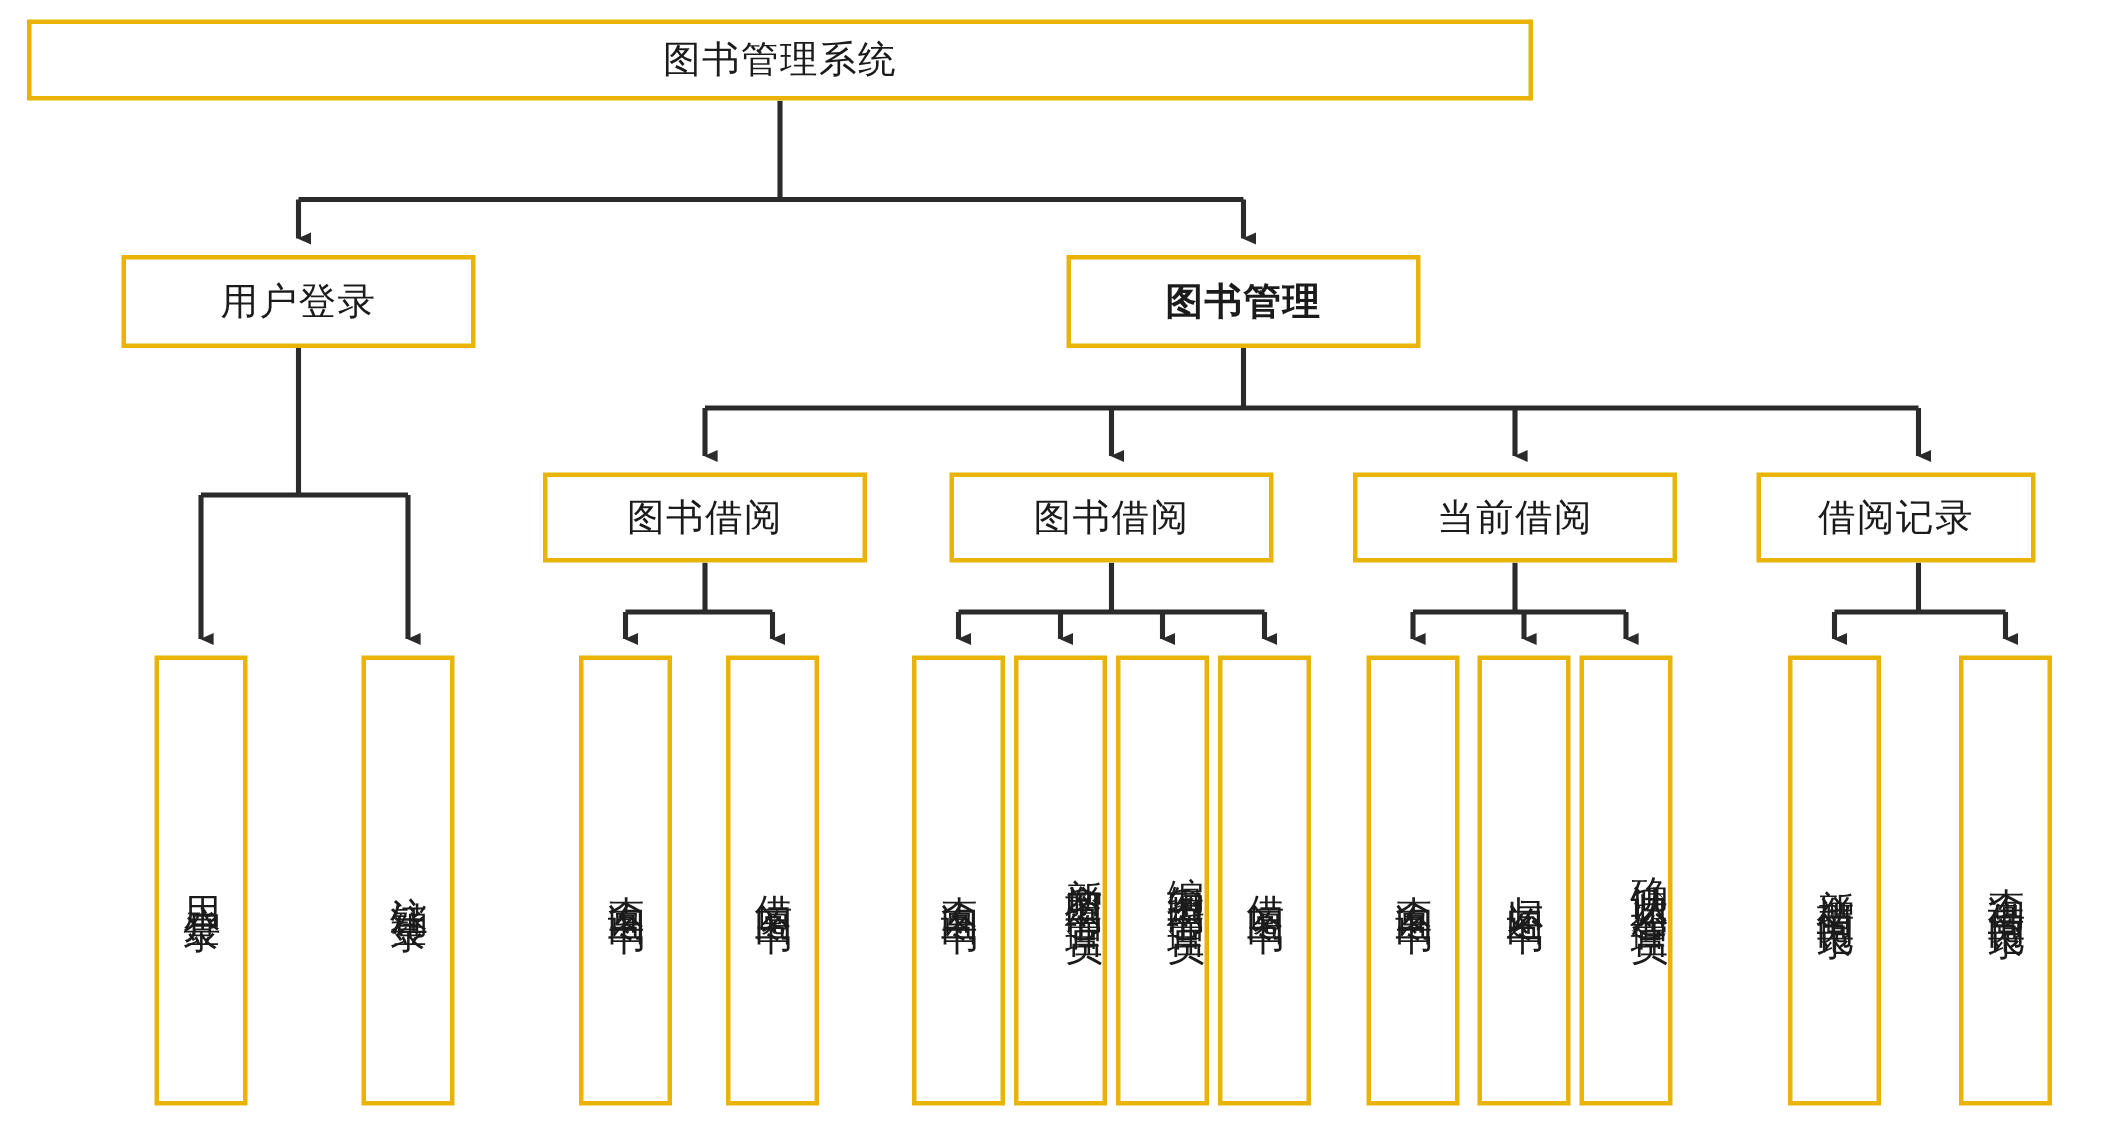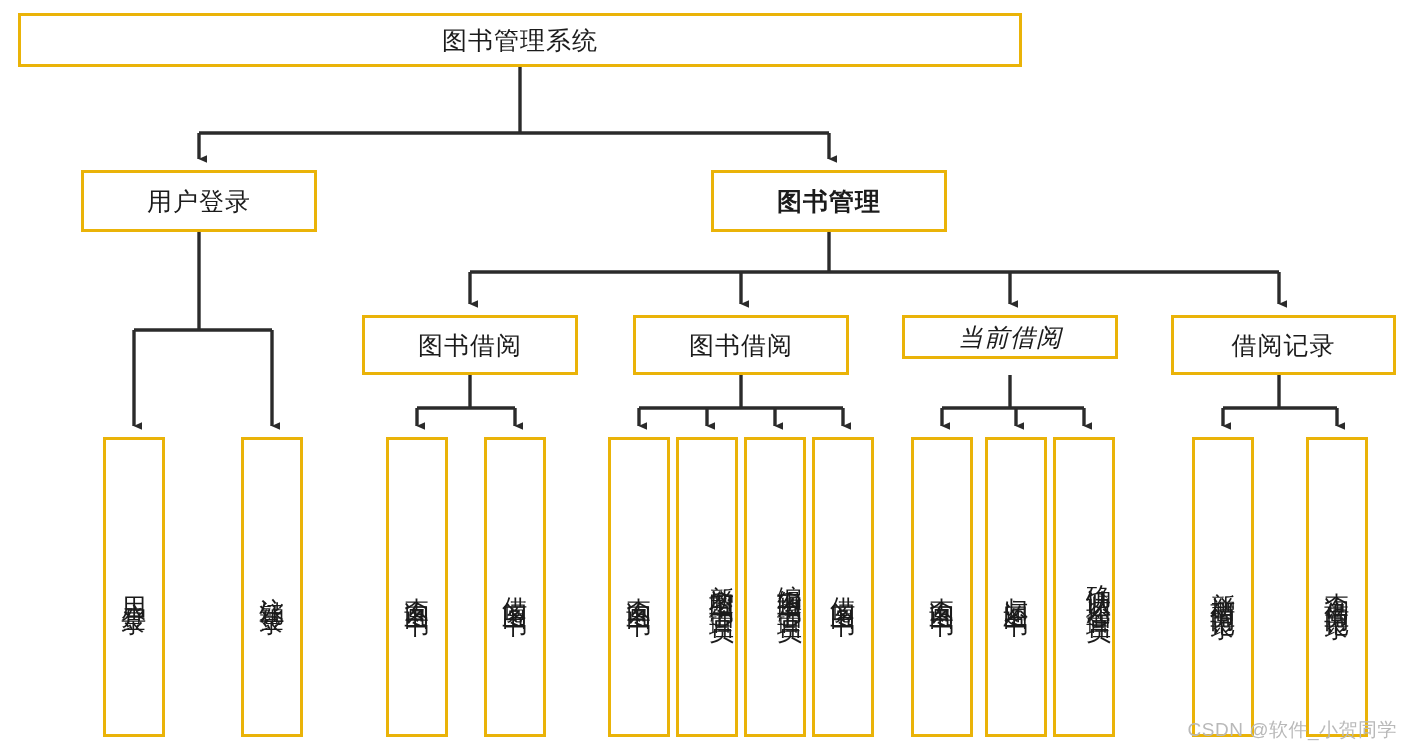--- a/index.html
+++ b/index.html
@@ -125,24 +125,24 @@
       </div>
       <div class="node horizontal" style="left: 711px; top: 170px; width: 236px; height: 62px; font-weight: bold;">
         <span class="node-label">图书管理</span>
       </div>
       <div class="node horizontal" style="left: 362px; top: 315px; width: 216px; height: 60px;">
         <span class="node-label">图书借阅</span>
       </div>
       <div class="node horizontal" style="left: 633px; top: 315px; width: 216px; height: 60px;">
         <span class="node-label">图书借阅</span>
       </div>
-      <div class="node horizontal" style="left: 902px; top: 315px; width: 216px; height: 44px; font-style: italic;">
+      <div class="node horizontal" style="left: 902px; top: 315px; width: 216px; height: 60px;">
         <span class="node-label">当前借阅</span>
       </div>
-      <div class="node horizontal" style="left: 1171px; top: 315px; width: 225px; height: 60px;">
+      <div class="node horizontal" style="left: 1171px; top: 315px; width: 186px; height: 60px;">
         <span class="node-label">借阅记录</span>
       </div>
       <div class="node vertical" style="left: 103px; top: 437px; width: 62px; height: 300px;">
         <span class="node-label">用户登录</span>
       </div>
       <div class="node vertical" style="left: 241px; top: 437px; width: 62px; height: 300px;">
         <span class="node-label">注销登录</span>
       </div>
       <div class="node vertical" style="left: 386px; top: 437px; width: 62px; height: 300px;">
         <span class="node-label">查询图书</span>
@@ -172,14 +172,13 @@
         <span class="node-label">确认归还（管理员）</span>
       </div>
       <div class="node vertical" style="left: 1192px; top: 437px; width: 62px; height: 300px;">
         <span class="node-label">新增借阅记录</span>
       </div>
       <div class="node vertical" style="left: 1306px; top: 437px; width: 62px; height: 300px;">
         <span class="node-label">查询借阅记录</span>
       </div>
     </div>
 
-  <div id="watermark">CSDN @软件_小贺同学</div>
 </div>
 
 </body></html>

